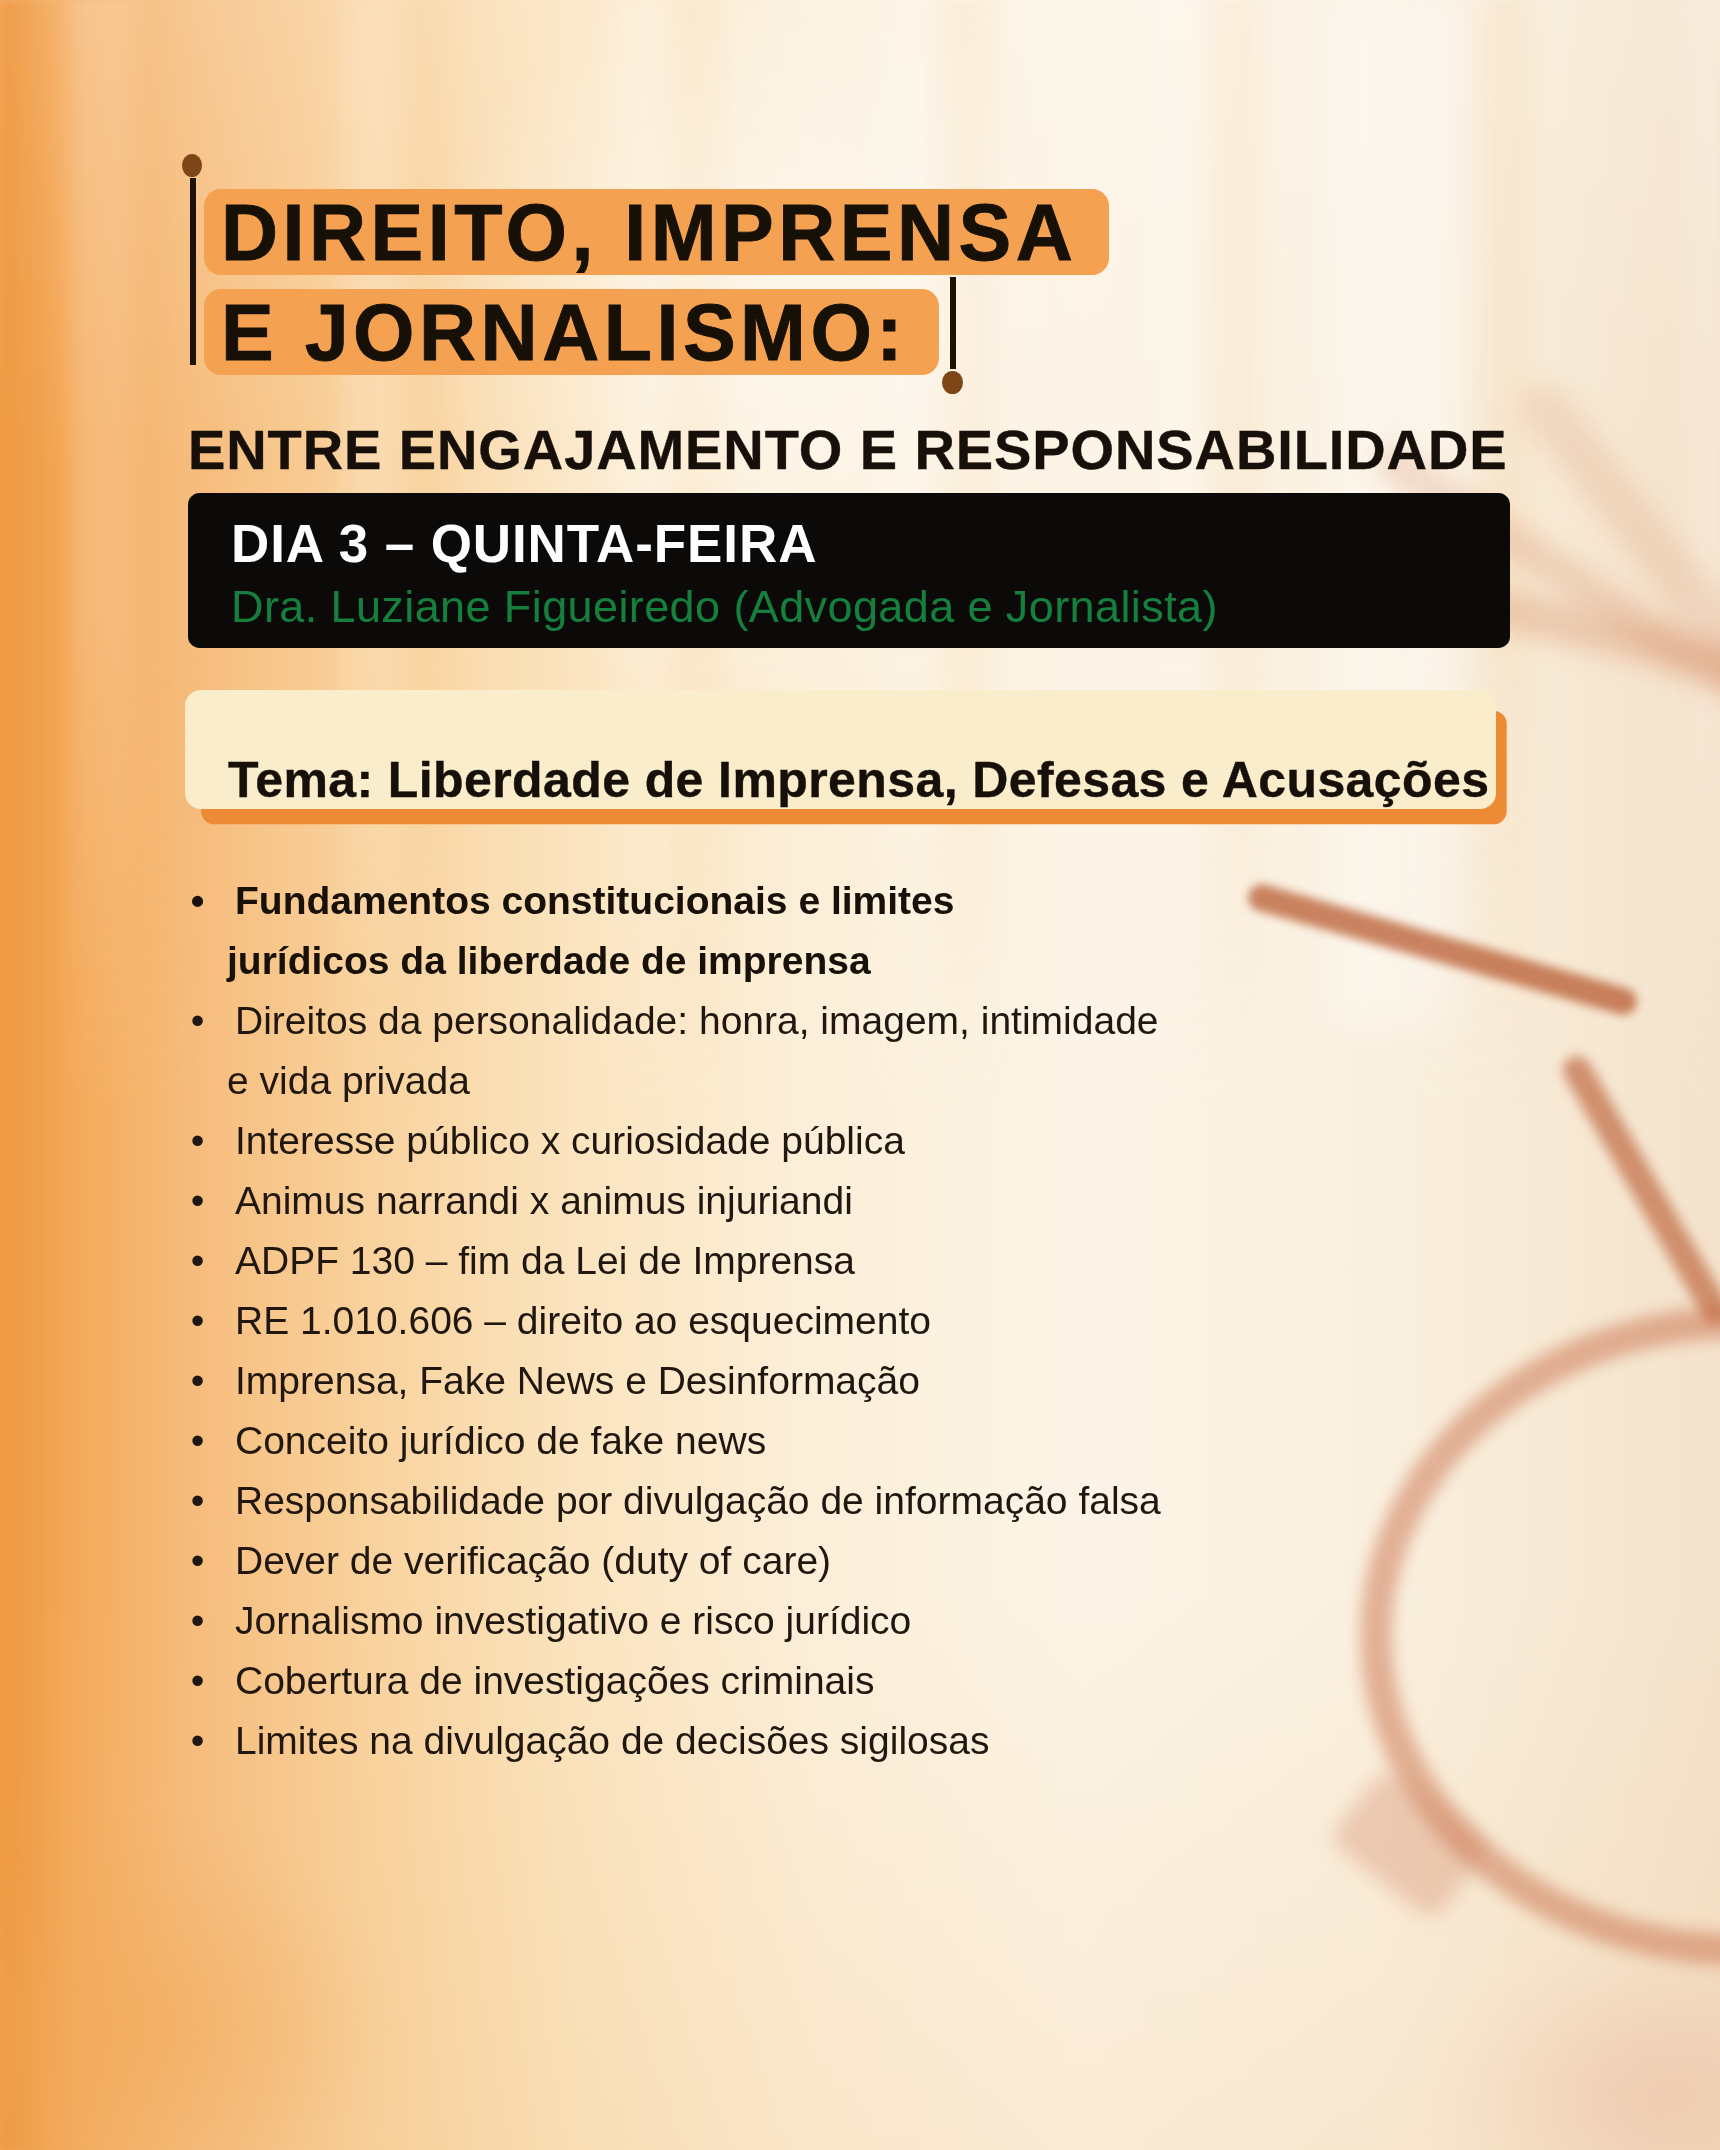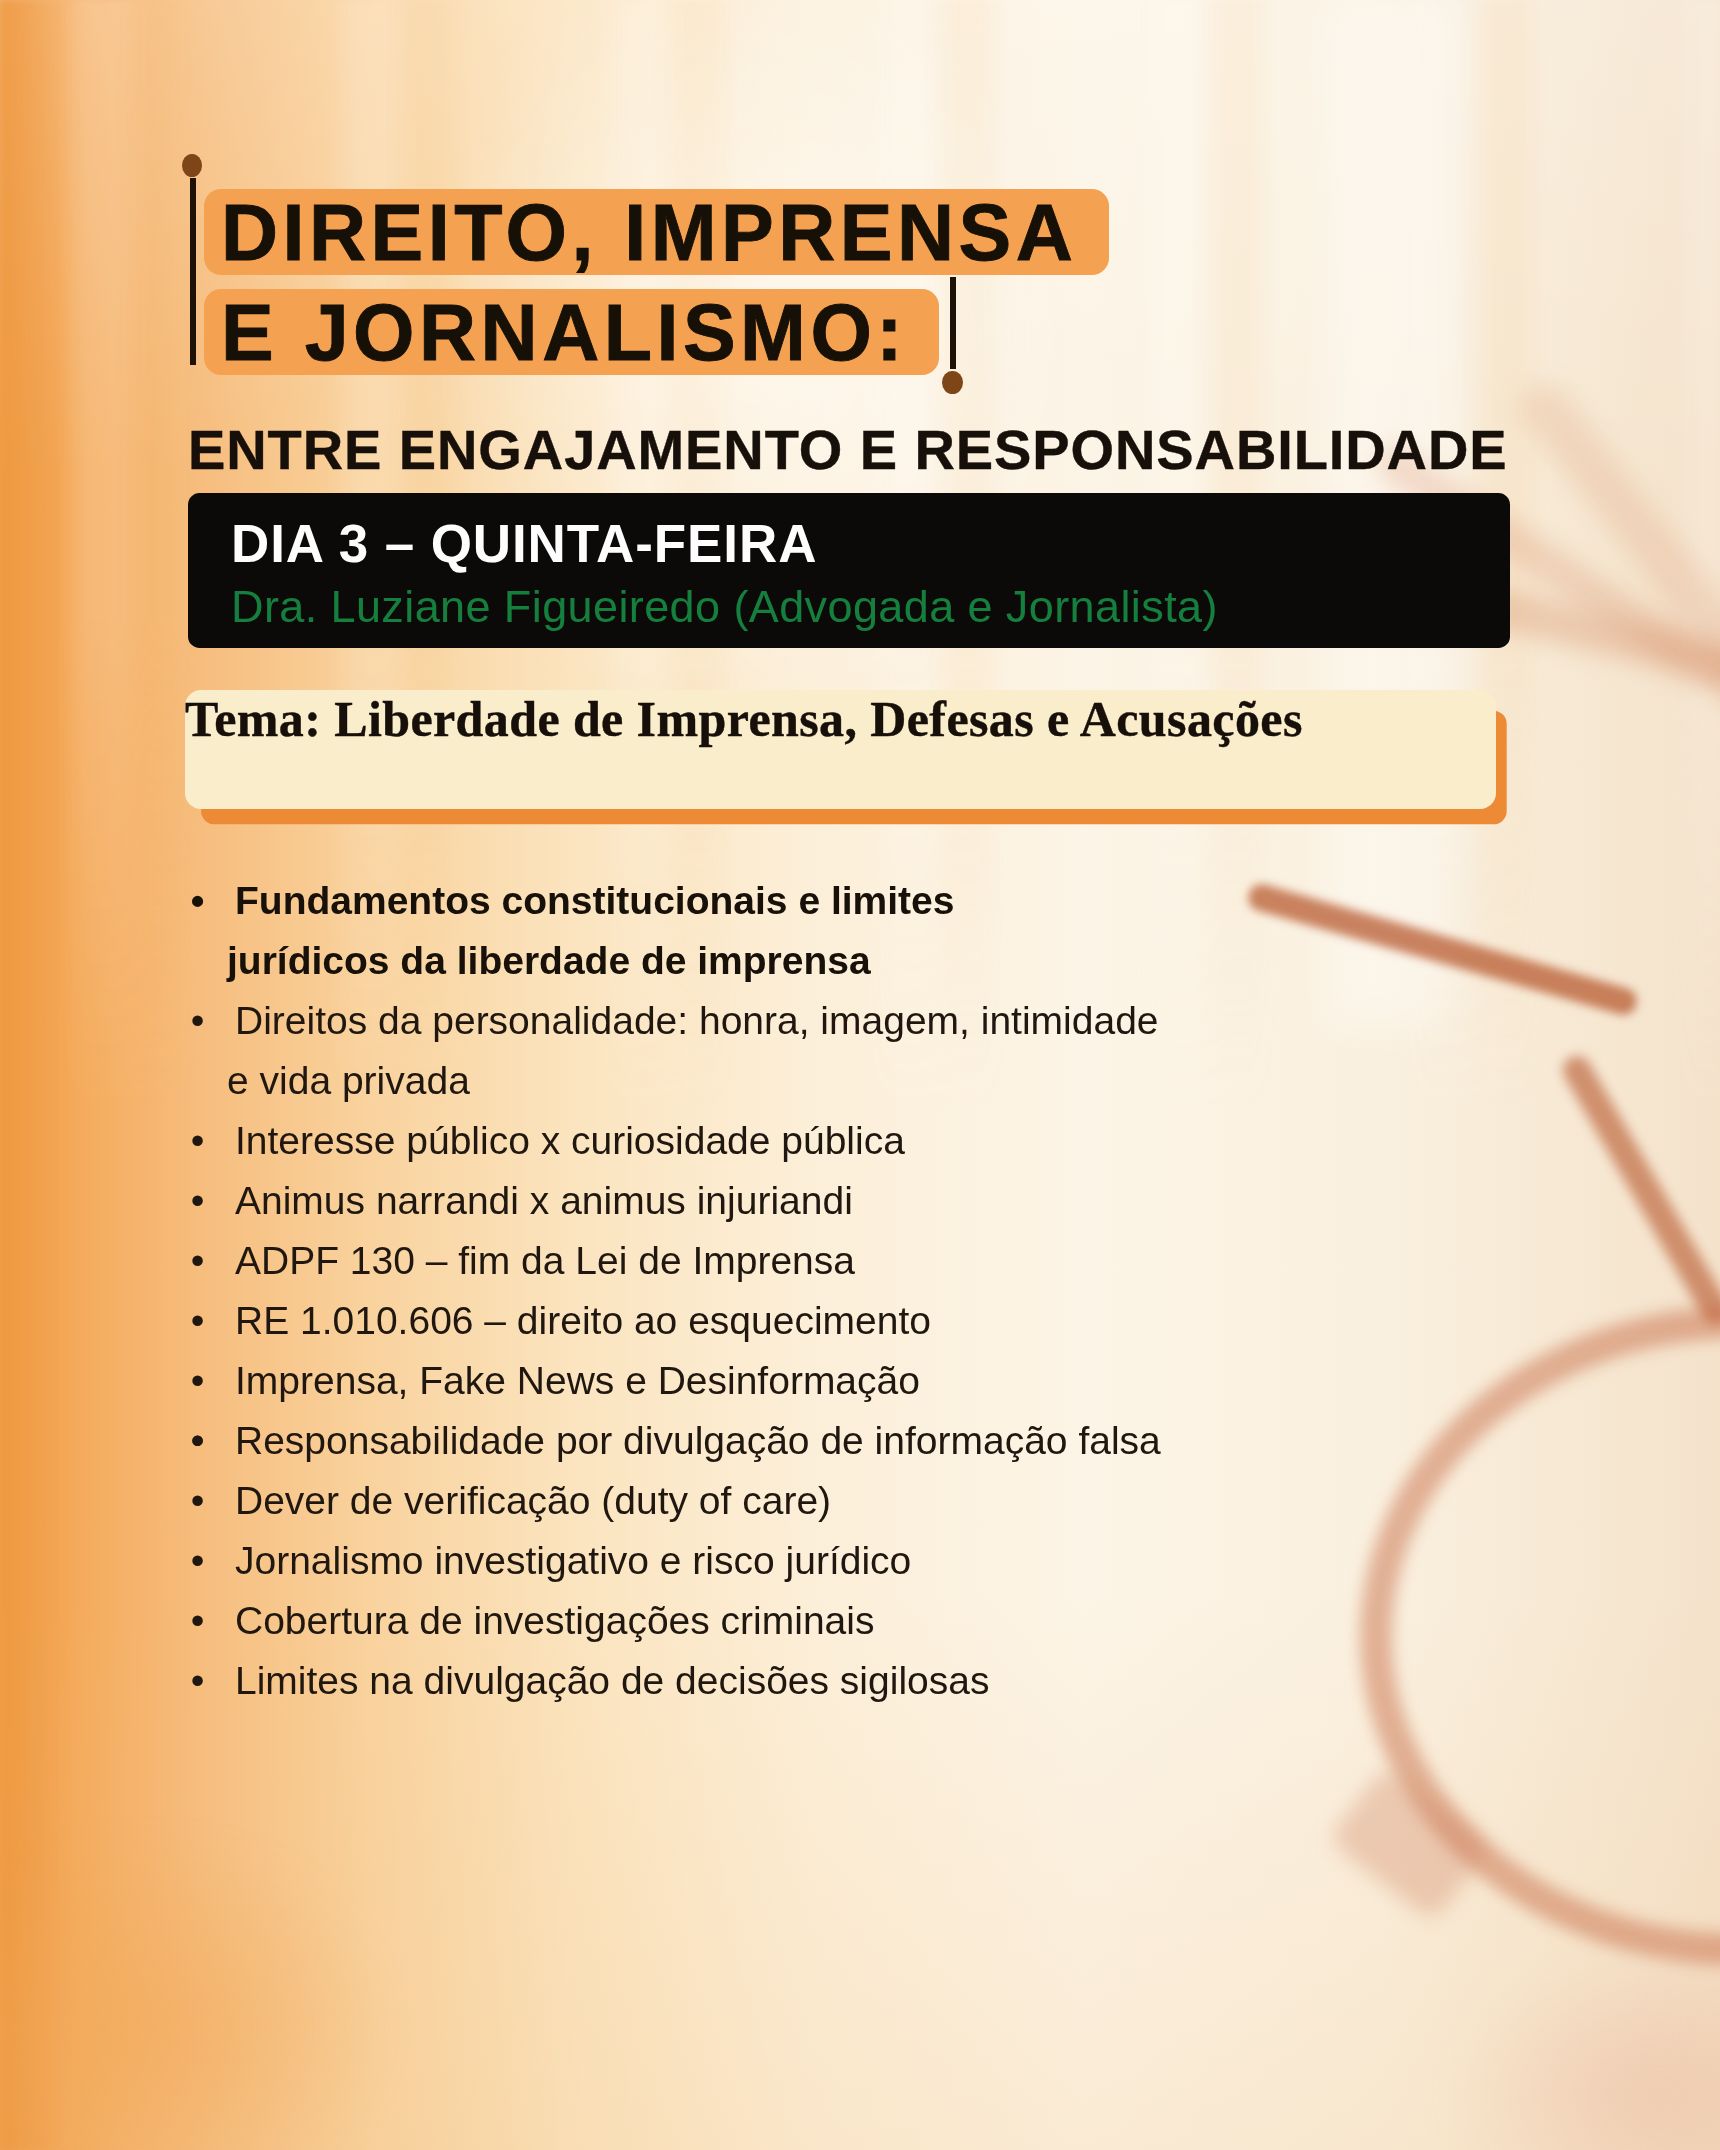--- a/index.html
+++ b/index.html
@@ -64,21 +64,21 @@
   .subtitle{position:absolute;left:188px;top:417px;font-size:56px;font-weight:700;
       letter-spacing:0.9px;color:#17100A;-webkit-text-stroke:0.4px #17100a;}
 
   .session-box{position:absolute;left:188px;top:493px;width:1322px;height:155px;
       background:#0B0A08;border-radius:11.6px;box-sizing:border-box;padding:22.4px 36px 0 43px;}
   .session-day{font-size:53px;font-weight:700;color:#FDFDFD;line-height:1.1;letter-spacing:0.9px;}
   .session-speaker{font-size:45px;font-weight:400;color:#15803d;margin-top:7.2px;letter-spacing:0.4px;}
 
   .theme-box{position:absolute;left:185px;top:690px;width:1311px;height:119px;
       background:#FAEDCB;border-radius:16px;box-shadow:13.4px 18px 0 -2.7px #ED8A35;
-      display:flex;align-items:flex-start;box-sizing:border-box;font-family:Liberation Serif, serif;}
+      display:flex;align-items:flex-end;box-sizing:border-box;padding-left:43px;}
   .theme-box span{font-size:50px;font-weight:700;color:#17100A;letter-spacing:0.4px;
       -webkit-text-stroke:0.4px #17100a;}
 
   .topics{position:absolute;left:188px;top:871px;width:1411px;list-style:none;margin:0;padding:0;}
   .topics li{position:relative;padding-left:39px;font-size:39px;line-height:60px;color:#201810;}
   .topics li .b-dot{position:absolute;left:2.7px;top:0;}
   .topics li .b-text{white-space:pre-line;margin-left:8px;}
   .topics li.bold{font-weight:700;color:#17110A;}
 
   .footer{position:absolute;left:0;top:1900px;width:1721px;height:251px;}
@@ -152,20 +152,21 @@
         <li>
         <span class="b-dot">•</span>
         <span class="b-text">RE 1.010.606 – direito ao esquecimento</span>
       </li>
         <li>
         <span class="b-dot">•</span>
         <span class="b-text">Imprensa, Fake News e Desinformação</span>
       </li>
         <li>
         <span class="b-dot">•</span>
+        <span class="b-text">Conceito jurídico de fake news</span>
       </li>
         <li>
         <span class="b-dot">•</span>
         <span class="b-text">Responsabilidade por divulgação de informação falsa</span>
       </li>
         <li>
         <span class="b-dot">•</span>
         <span class="b-text">Dever de verificação (duty of care)</span>
       </li>
         <li>

